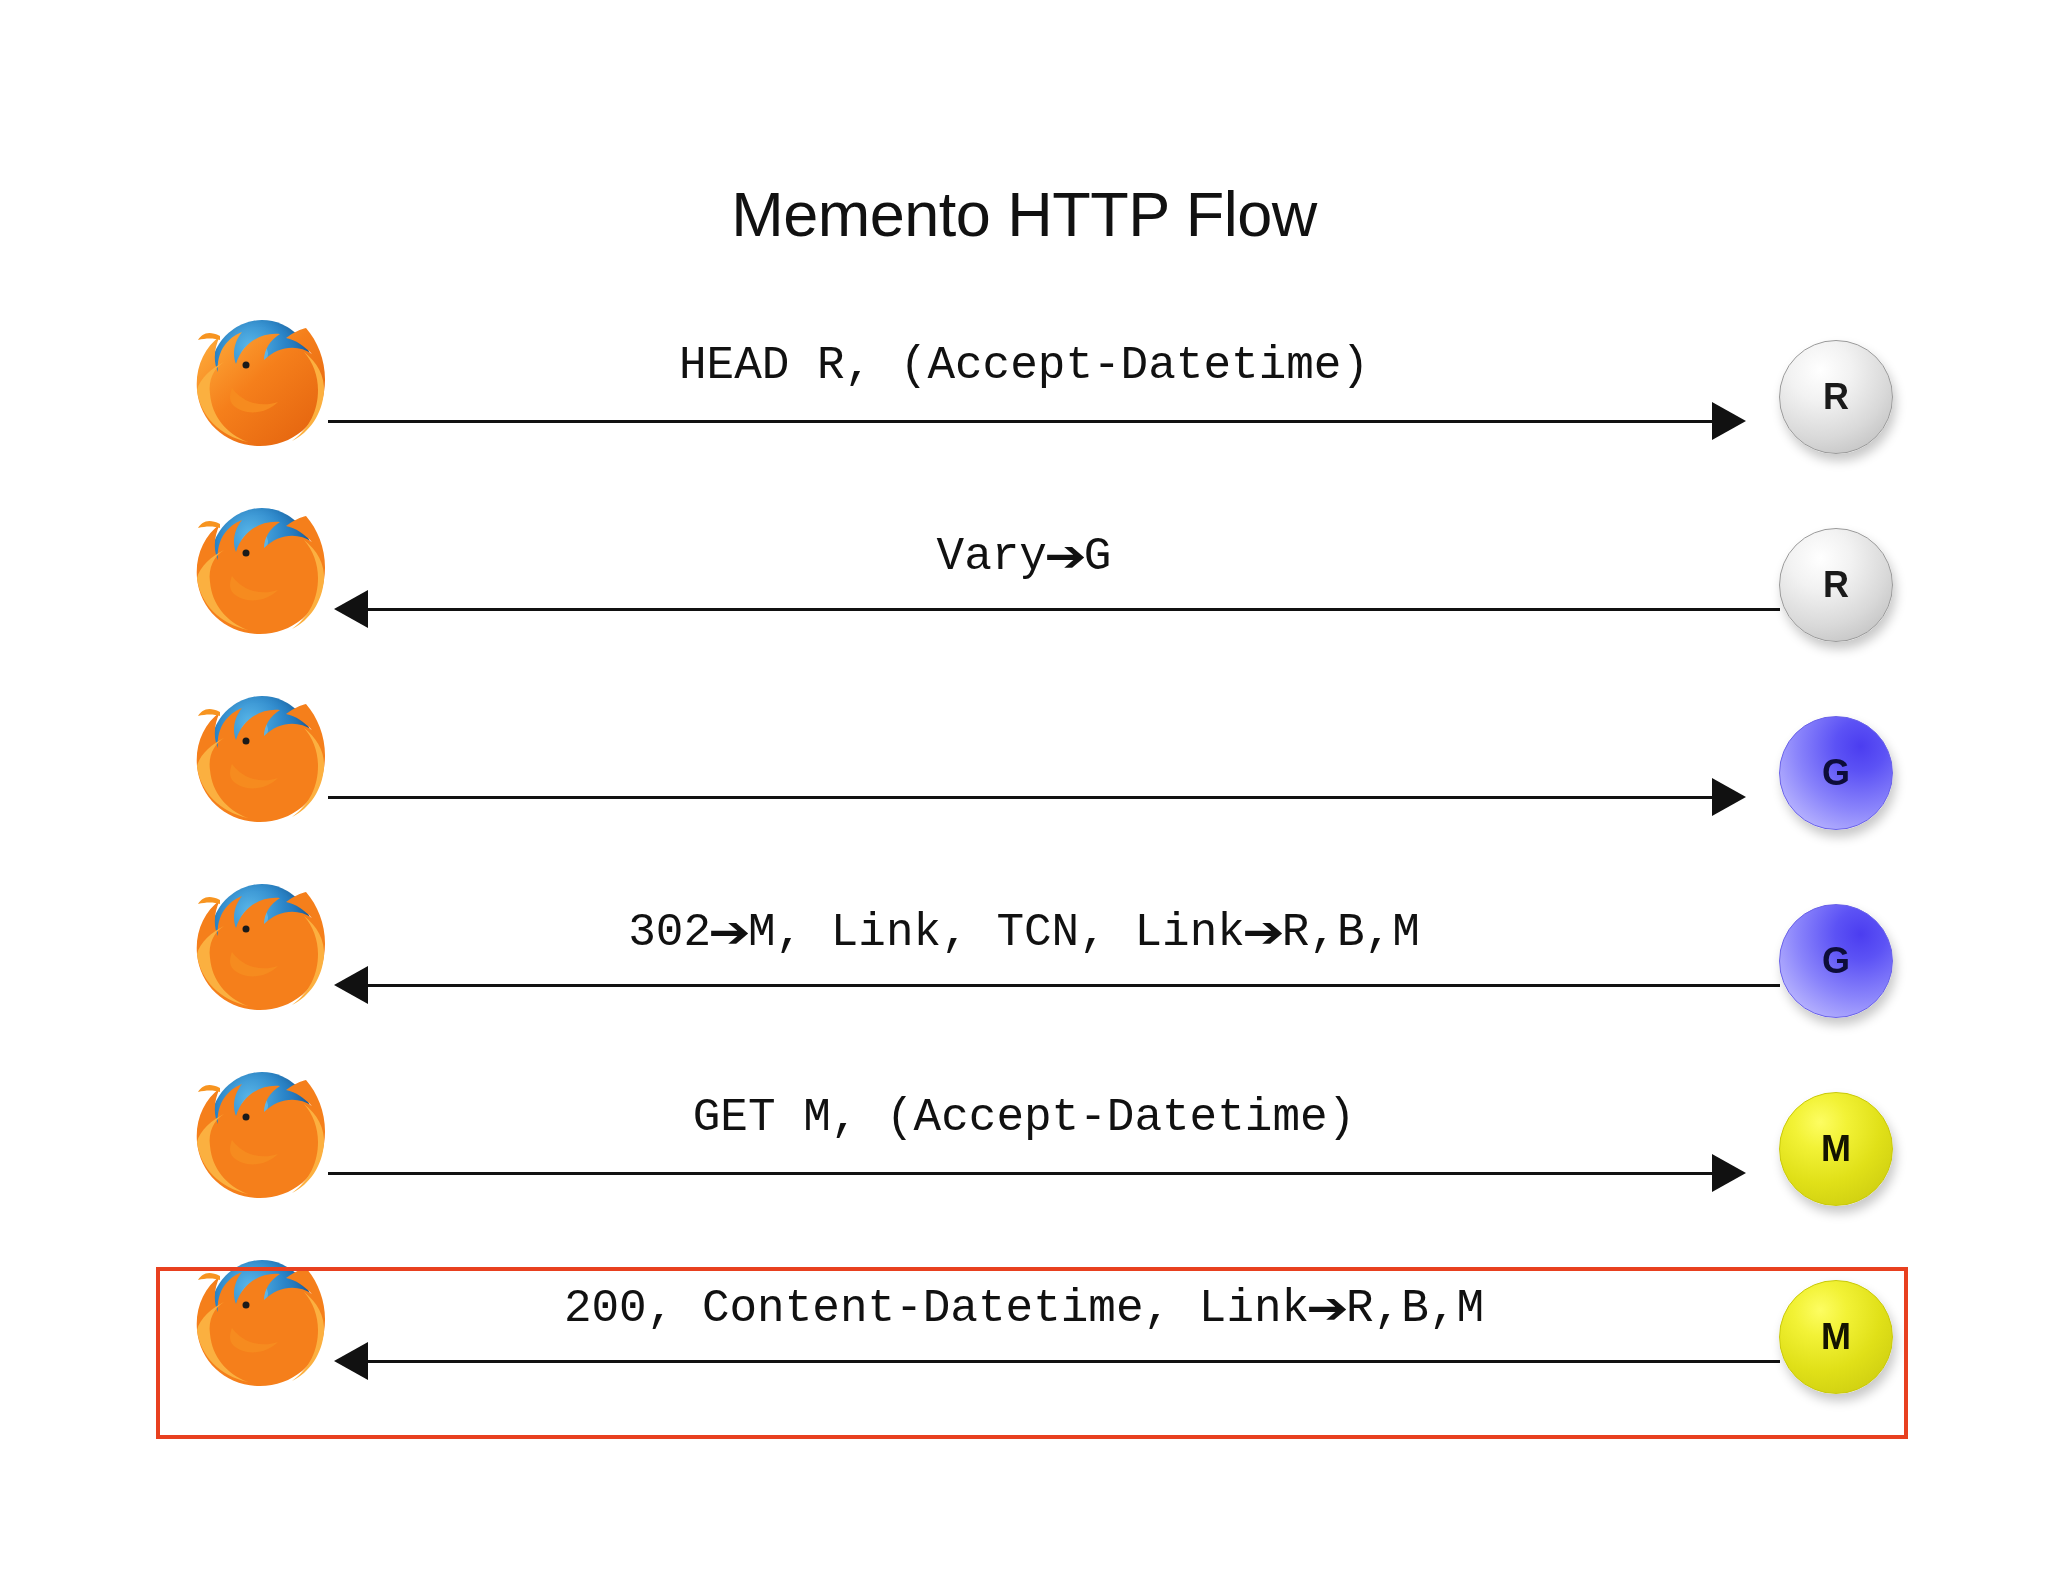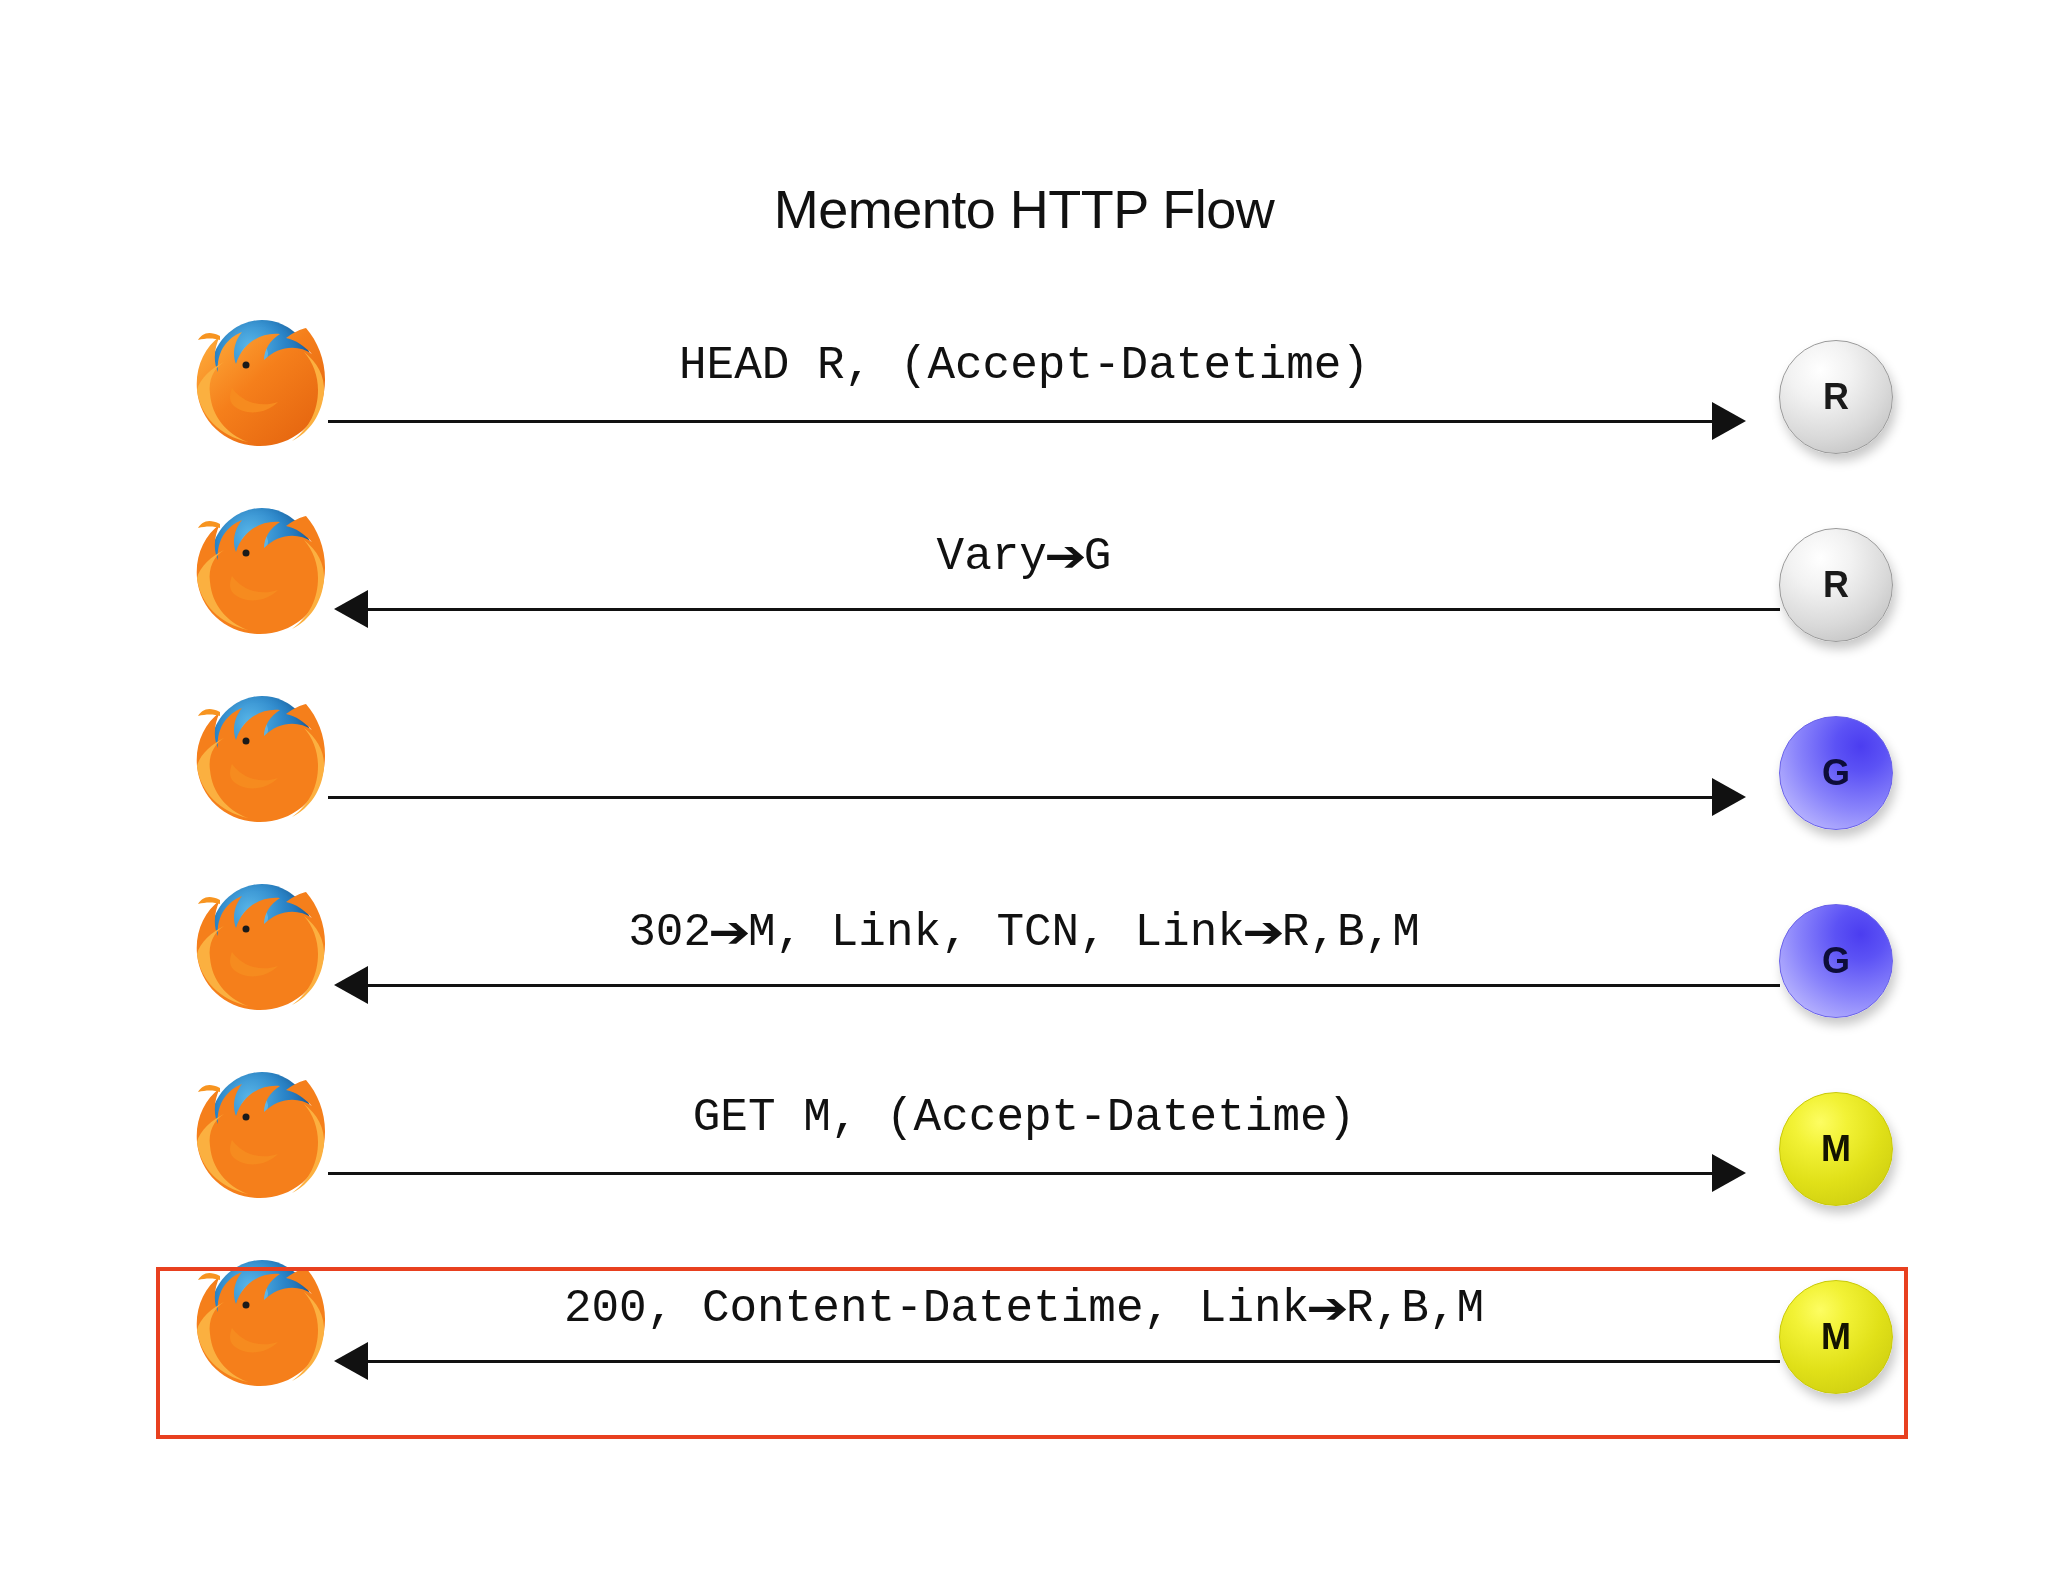--- a/index.html
+++ b/index.html
@@ -15,21 +15,21 @@
     overflow: hidden;
     font-family: "Liberation Sans", sans-serif;
   }
   #title {
     position: absolute;
     left: 0;
     top: 178px;
     width: 2048px;
     text-align: center;
     font-family: "Liberation Sans", sans-serif;
-    font-size: 54px;
+    font-size: 63px;
     font-weight: 400;
     color: #111111;
     letter-spacing: -0.5px;
   }
 
   
   .row {
     position: absolute;
     left: 0;
     width: 2048px;

